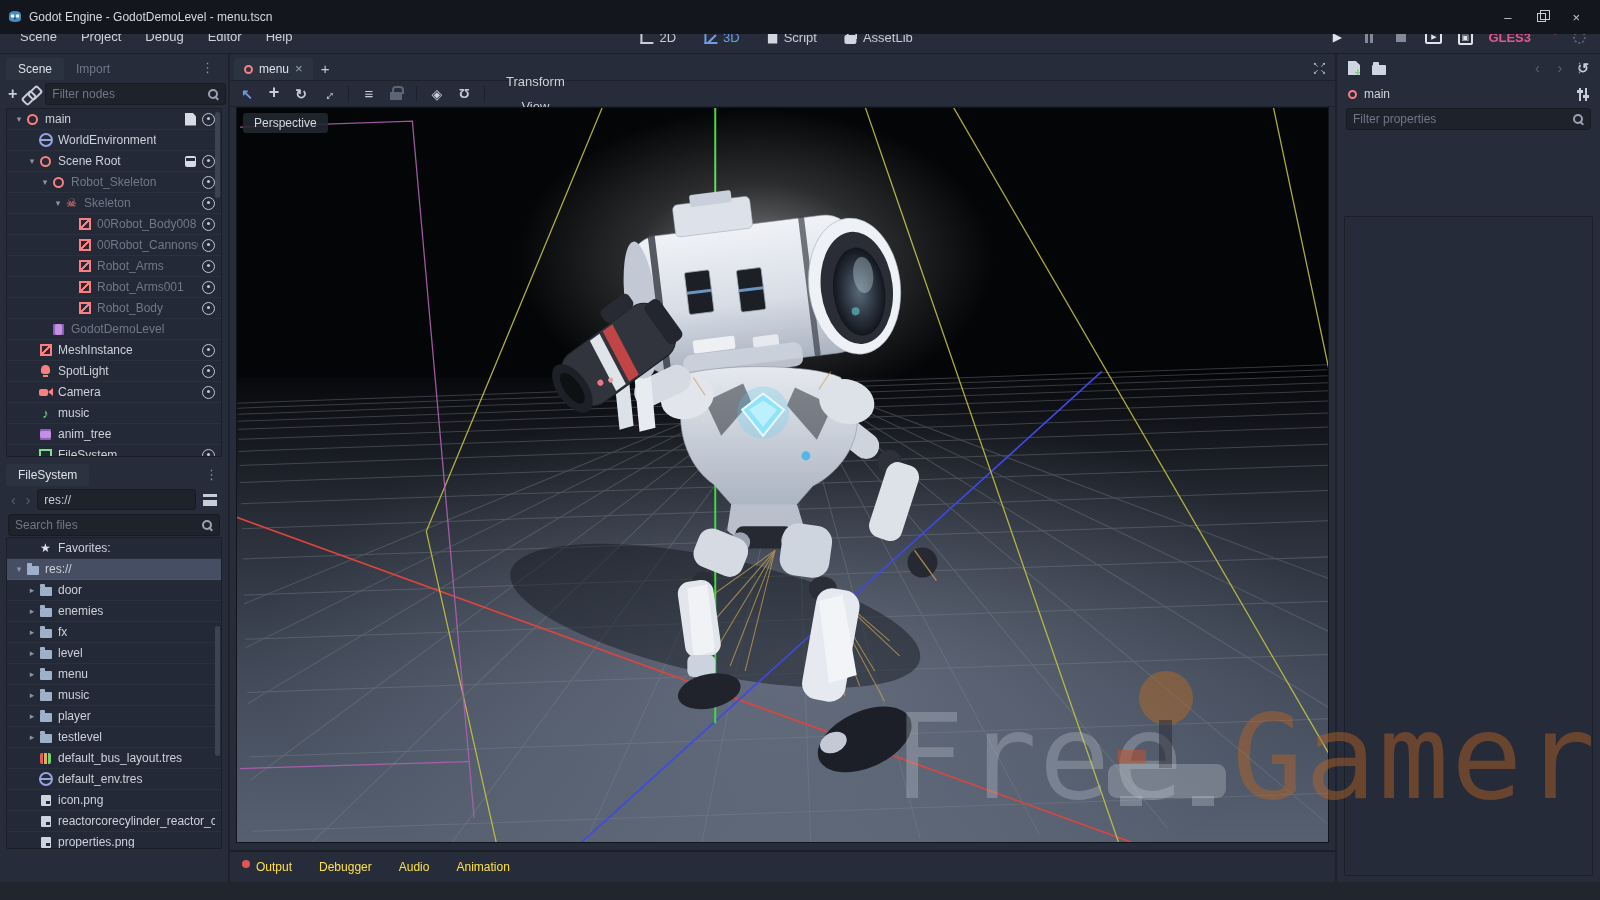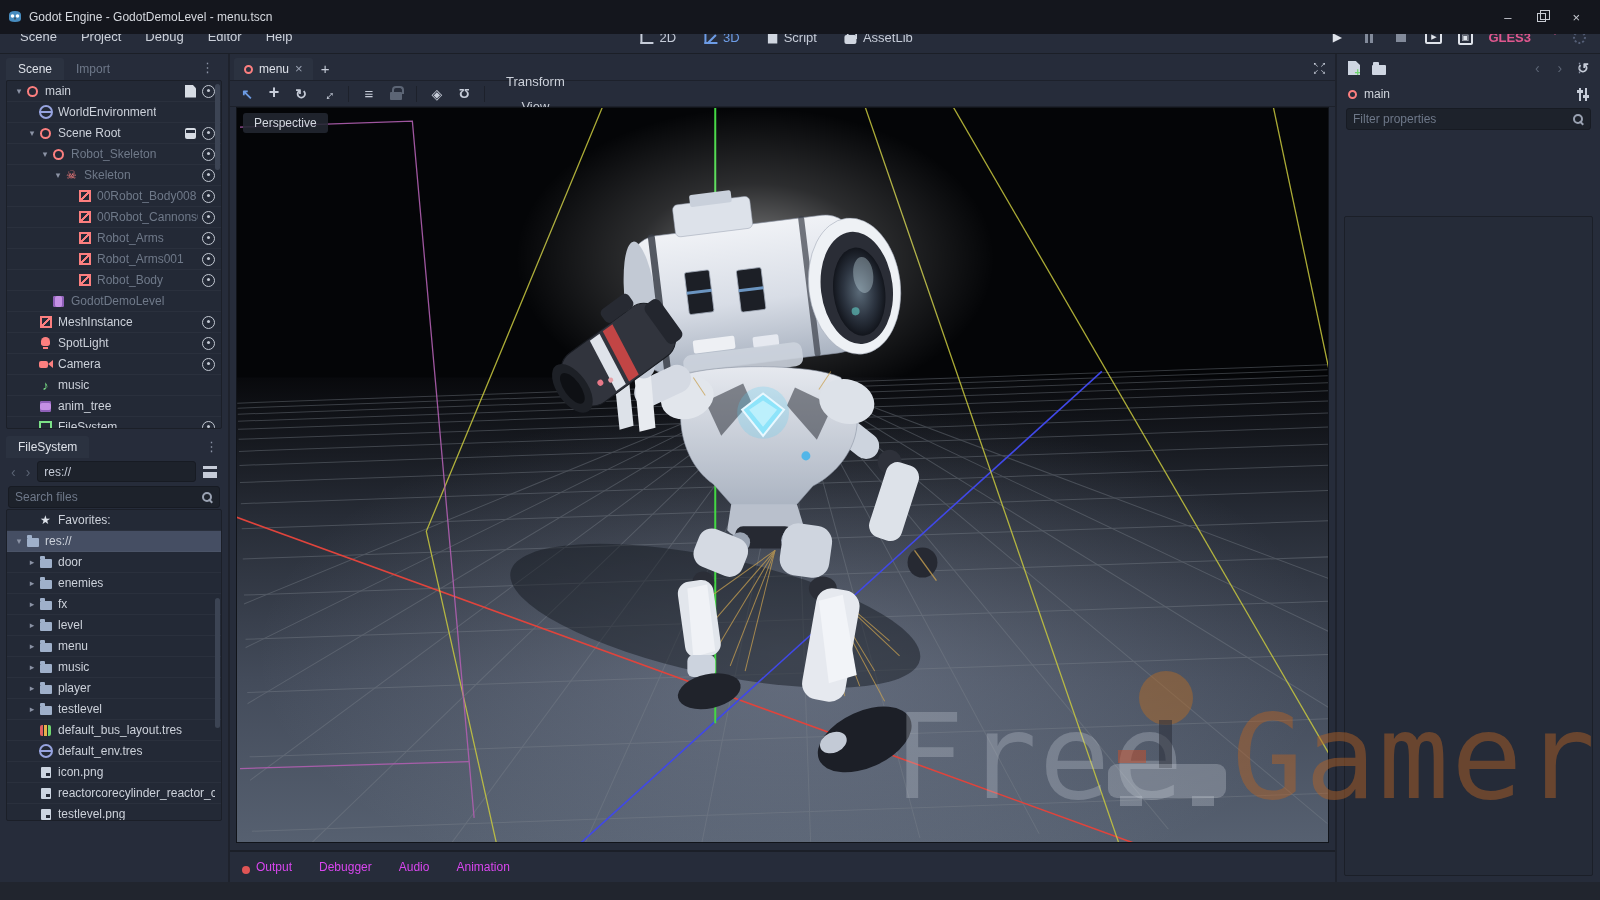--- a/index.html
+++ b/index.html
@@ -153,21 +153,21 @@
   .tool-snap::before { content:"Ω"; display:inline-block; transform:rotate(180deg); font-size:13px; font-weight:bold; }
   .tool-sep { width:1px; height:16px; background:#1d212b; margin:0 2px; align-self:center; }
   .vp-menu { color:#ccd1da; font-size:13px; padding:0 6px; }
 
   .viewport { flex:1; margin:0 6px; border:1px solid #11141a; position:relative; background:#040507; overflow:hidden; }
   .viewport svg.vp { position:absolute; inset:0; width:100%; height:100%; }
   .persp-label { position:absolute; top:5px; left:6px; background:rgba(35,40,50,0.88); color:#d4d8e0;
     padding:3px 11px; border-radius:3px; font-size:12px; z-index:2; }
   .bottombar { height:32px; margin-top:7px; background:#262c3a; border-top:2px solid #1b1f28;
     display:flex; align-items:center; gap:27px; padding-left:12px; }
-  .bb-item { color:#d946ef; font-size:12px; display:flex; align-items:flex-end; gap:6px; }
+  .bb-item { color:#fde047; font-size:12px; display:flex; align-items:flex-start; gap:6px; }
   .reddot { display:none; width:8px; height:8px; border-radius:50%; background:#e05555; }
   .dot-true .reddot { display:block; }
 
   .insp-toolbar { height:28px; display:flex; align-items:center; gap:12px; padding:3px 4px; }
   .ico-newres { width:12px; height:14px; background:#cfd6e2; clip-path:polygon(0 0,65% 0,100% 28%,100% 100%,0 100%); position:relative; }
   .ico-newres::after { content:"+"; position:absolute; right:-1px; bottom:-3px; color:#6fd66f; font-size:11px; font-weight:bold; }
   .ico-loadres { width:14px; height:10px; background:#cfd6e2; border-radius:1px; position:relative; margin-top:3px; }
   .ico-loadres::before { content:""; position:absolute; top:-3px; left:1px; width:6px; height:3px; background:#cfd6e2; border-radius:1px 1px 0 0; }
   .insp-spacer { flex:1; }
   .ico-history::before { content:"↺"; font-size:14px; color:#c6ccd8; font-weight:bold; }
@@ -253,20 +253,32 @@
   <div class="tabrow">
 
   <span class="tab act-true">
         <span>Scene</span>
       </span>
       <span class="tab">
         <span>Import</span>
       </span>
     </div>
   <span class="dots-menu" style="position:absolute; right:10px; top:6px;"></span>
+  <div class="panel-toolbar">
+    <span class="sq-btn">
+        <span class="plus-ico"></span>
+      </span>
+    <span class="sq-btn">
+        <span class="link-ico"></span>
+      </span>
+    <span class="filter-box">
+      <input placeholder="Filter nodes" style="">
+      <span class="mag"></span>
+    </span>
+  </div>
   <div class="tree scene-tree">
 
     <span class="scrollthumb" style="top:3px; height:86px;"></span>
 
       <div class="row eye-true ex-script arr-down" style="--lv: 0;">
         <span class="arrow"></span>
         <span class="ico ico-node3d"></span>
         <span class="lbl">main</span>
         <span class="extras">
           <span class="extra"></span>
@@ -541,21 +553,21 @@
 
       <div class="row" style="--lv: 1;">
         <span class="arrow"></span>
         <span class="ico ico-image"></span>
         <span class="lbl">reactorcorecylinder_reactor_ci</span>
       </div>
 
       <div class="row" style="--lv: 1;">
         <span class="arrow"></span>
         <span class="ico ico-image"></span>
-        <span class="lbl">testlevel.png</span>
+        <span class="lbl">properties.png</span>
       </div>
     </div>
 </div>
 
 <div class="centercol">
   <div class="vp-tabrow">
     <span class="vp-tab">
       <span class="scene-circ"></span>
       <span>menu</span>
       <span class="close-ico"></span>

